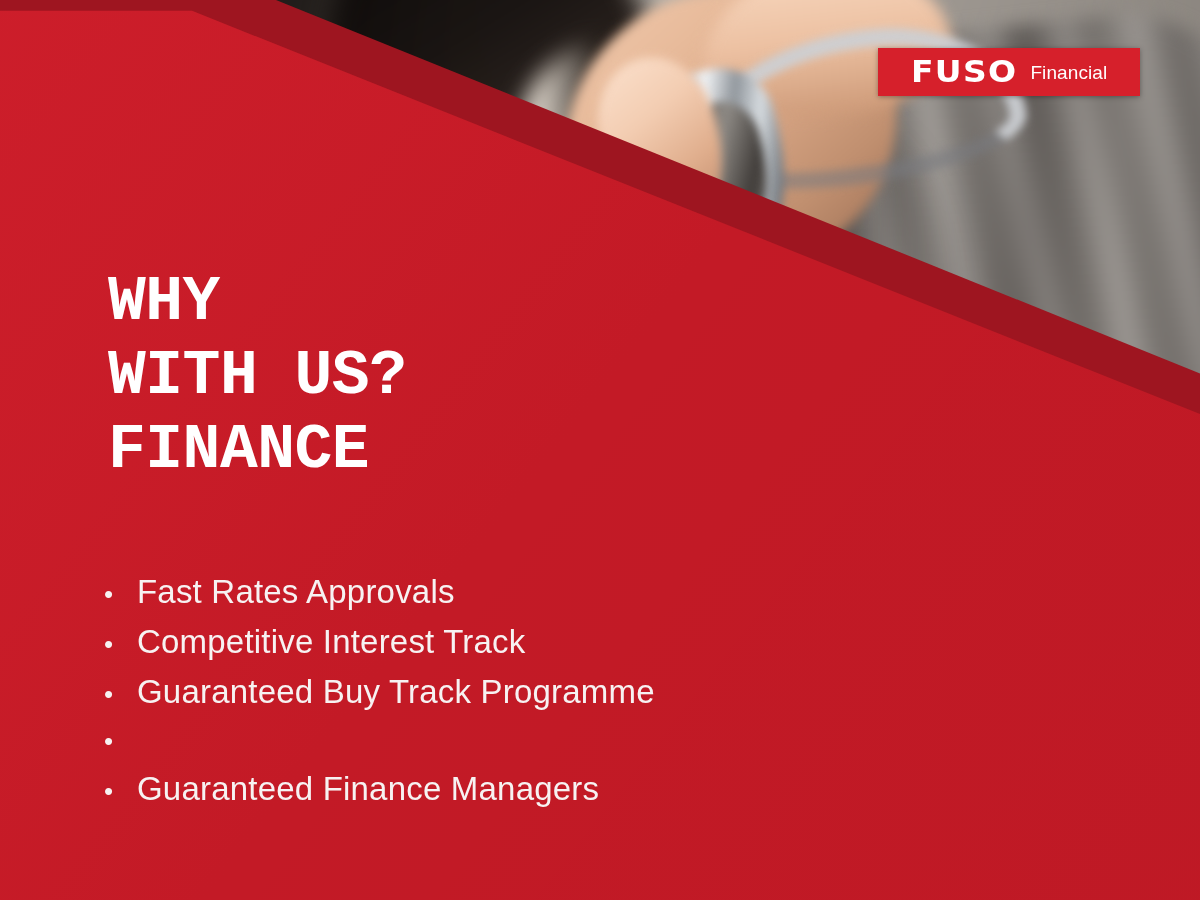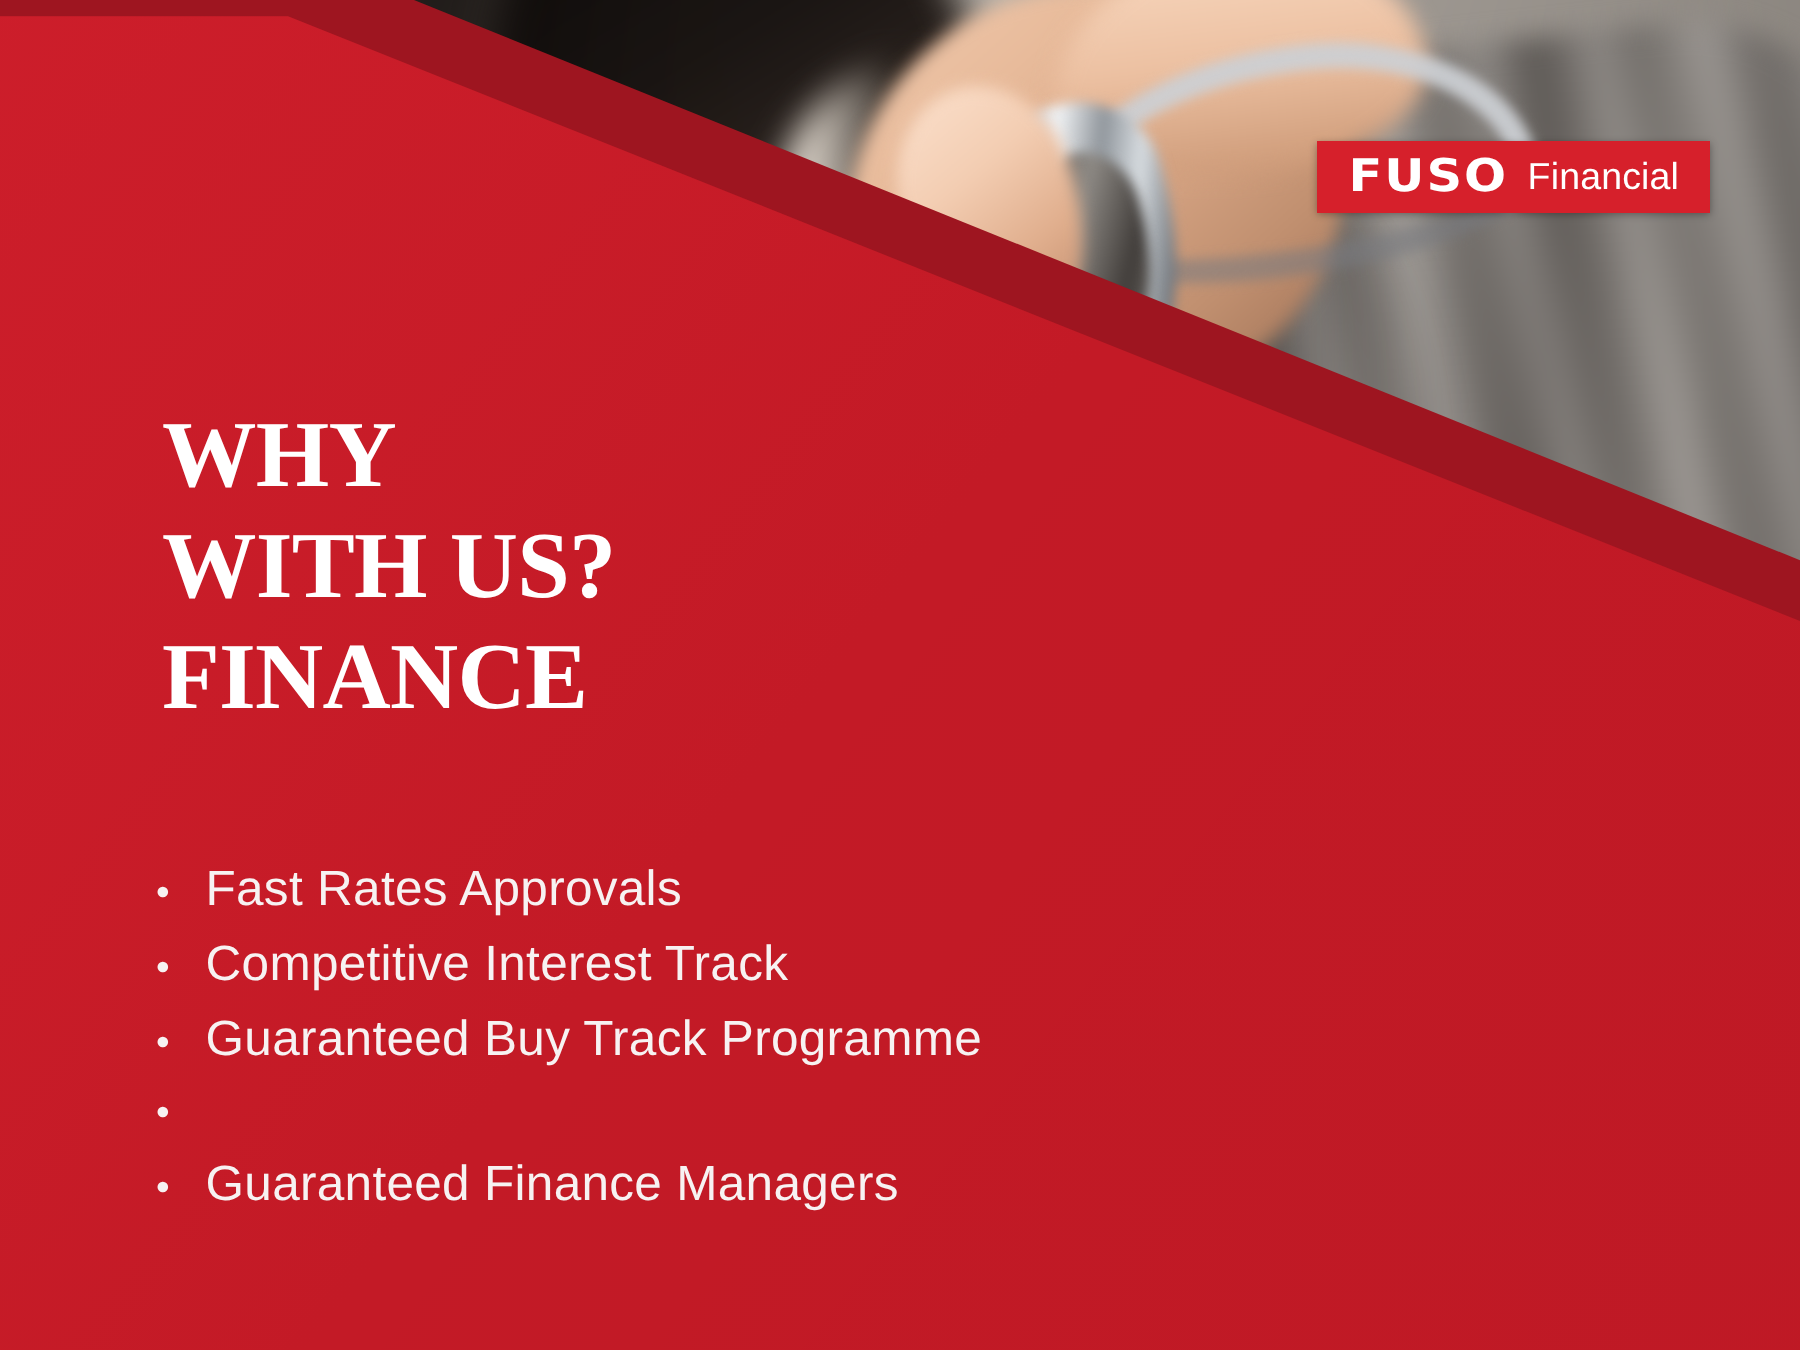--- a/index.html
+++ b/index.html
@@ -238,49 +238,48 @@
     left: 878px;
     top: 48px;
     width: 262px;
     height: 48px;
     background: #D6202B;
     display: flex;
     align-items: center;
     justify-content: center;
     gap: 13px;
     box-shadow: 0 1px 5px rgba(0,0,0,0.35);
-    margin-top: 46px;
   }
   .logo-fuso {
     font-family: "DejaVu Sans", sans-serif;
     font-weight: bold;
     font-size: 30px;
     letter-spacing: 1.2px;
     color: #ffffff;
     line-height: 1;
     transform: scaleX(1.1);
     transform-origin: left center;
   }
   .logo-word {
     font-family: "Liberation Sans", sans-serif;
     font-weight: normal;
-    font-size: 25px;
+    font-size: 19px;
     color: #ffffff;
     line-height: 1;
     letter-spacing: 0.1px;
     margin-left: 10px;
   }
 
   
   .headline {
     position: absolute;
     left: 108px;
     top: 266px;
     color: #ffffff;
-    font-family: Liberation Serif, serif;
+    font-family: Liberation Mono, monospace;
     font-weight: bold;
     font-size: 63px;
     line-height: 74px;
     letter-spacing: -0.5px;
     text-transform: uppercase;
   }
   .headline div { white-space: nowrap; }
 
   
   .bullets {

